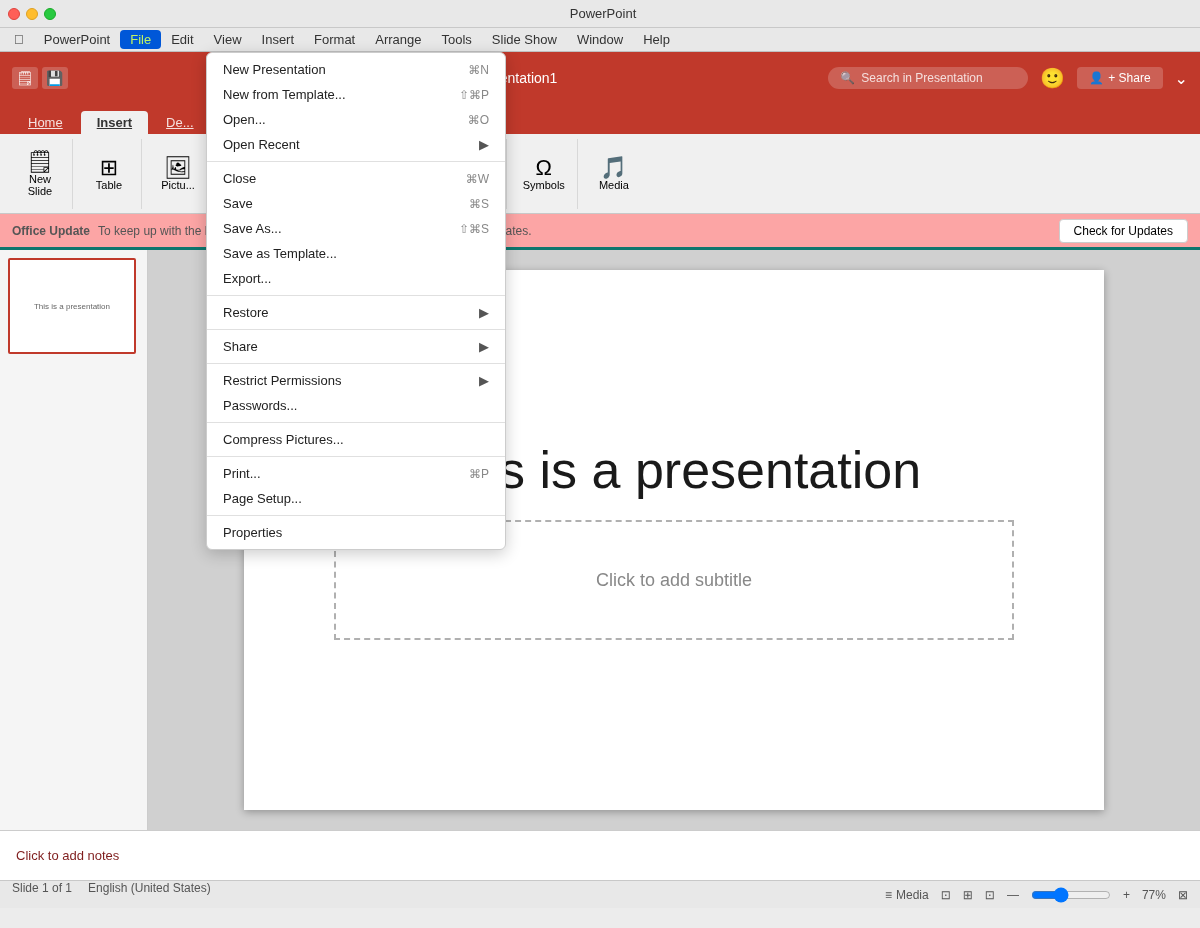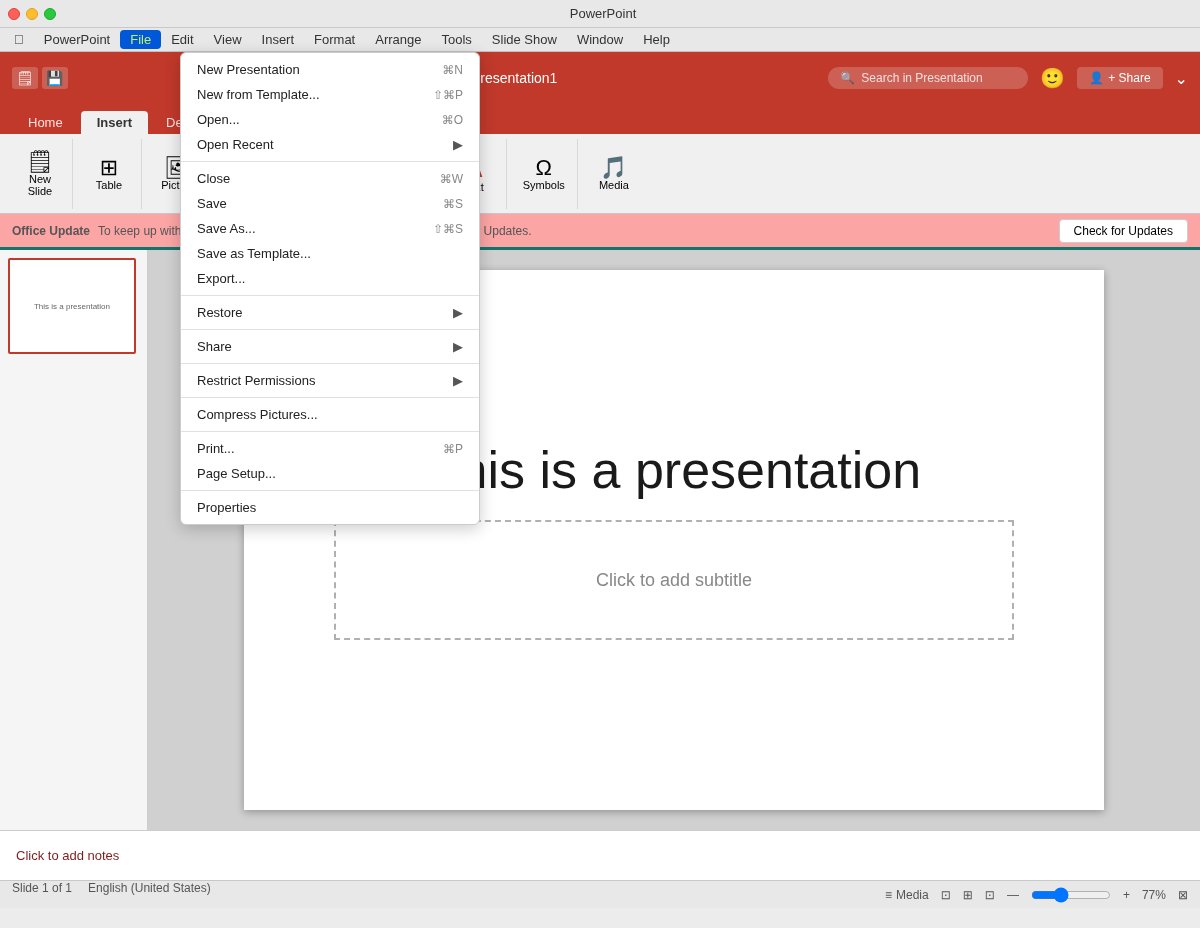--- a/index.html
+++ b/index.html
@@ -47,20 +47,21 @@
       align-items: flex-end;
       padding: 0 12px;
     }
     .ribbon-tab {
       padding: 4px 16px;
       font-size: 13px;
       color: rgba(255,255,255,0.85);
       cursor: pointer;
       border-radius: 4px 4px 0 0;
       margin-right: 2px;
+      text-decoration: underline;
     }
     .ribbon-tab.insert-active { background: #f0f0f0; color: #333; font-weight: 600; }
 
     .ribbon {
       height: 80px;
       background: #f0f0f0;
       border-bottom: 1px solid #c8c8c8;
       display: flex;
       align-items: center;
       padding: 0 8px;
@@ -200,21 +201,21 @@
     .status-right {
       margin-left: auto;
       display: flex;
       align-items: center;
       gap: 12px;
     }
     .zoom-slider { width: 80px; }
     .file-menu {
       position: absolute;
       top: 52px;
-      left: 180px;
+      left: 206px;
       width: 300px;
       background: white;
       border: 1px solid #ccc;
       box-shadow: 0 4px 16px rgba(0,0,0,0.2);
       border-radius: 6px;
       z-index: 200;
       padding: 4px 0;
     }
     .menu-entry {
       display: flex;
@@ -518,20 +519,24 @@
   <div class="menu-separator"></div>
   <div class="menu-entry">
     <span>Share</span>
     <span class="arrow">▶</span>
   </div>
   <div class="menu-separator"></div>
   <div class="menu-entry">
     <span>Restrict Permissions</span>
     <span class="arrow">▶</span>
   </div>
+  <div class="menu-entry">
+    <span>Passwords...</span>
+    <span class="shortcut"></span>
+  </div>
   <div class="menu-separator"></div>
   <div class="menu-entry">
     <span>Compress Pictures...</span>
     <span class="shortcut"></span>
   </div>
   <div class="menu-separator"></div>
   <div class="menu-entry">
     <span>Print...</span>
     <span class="shortcut">⌘P</span>
   </div>

